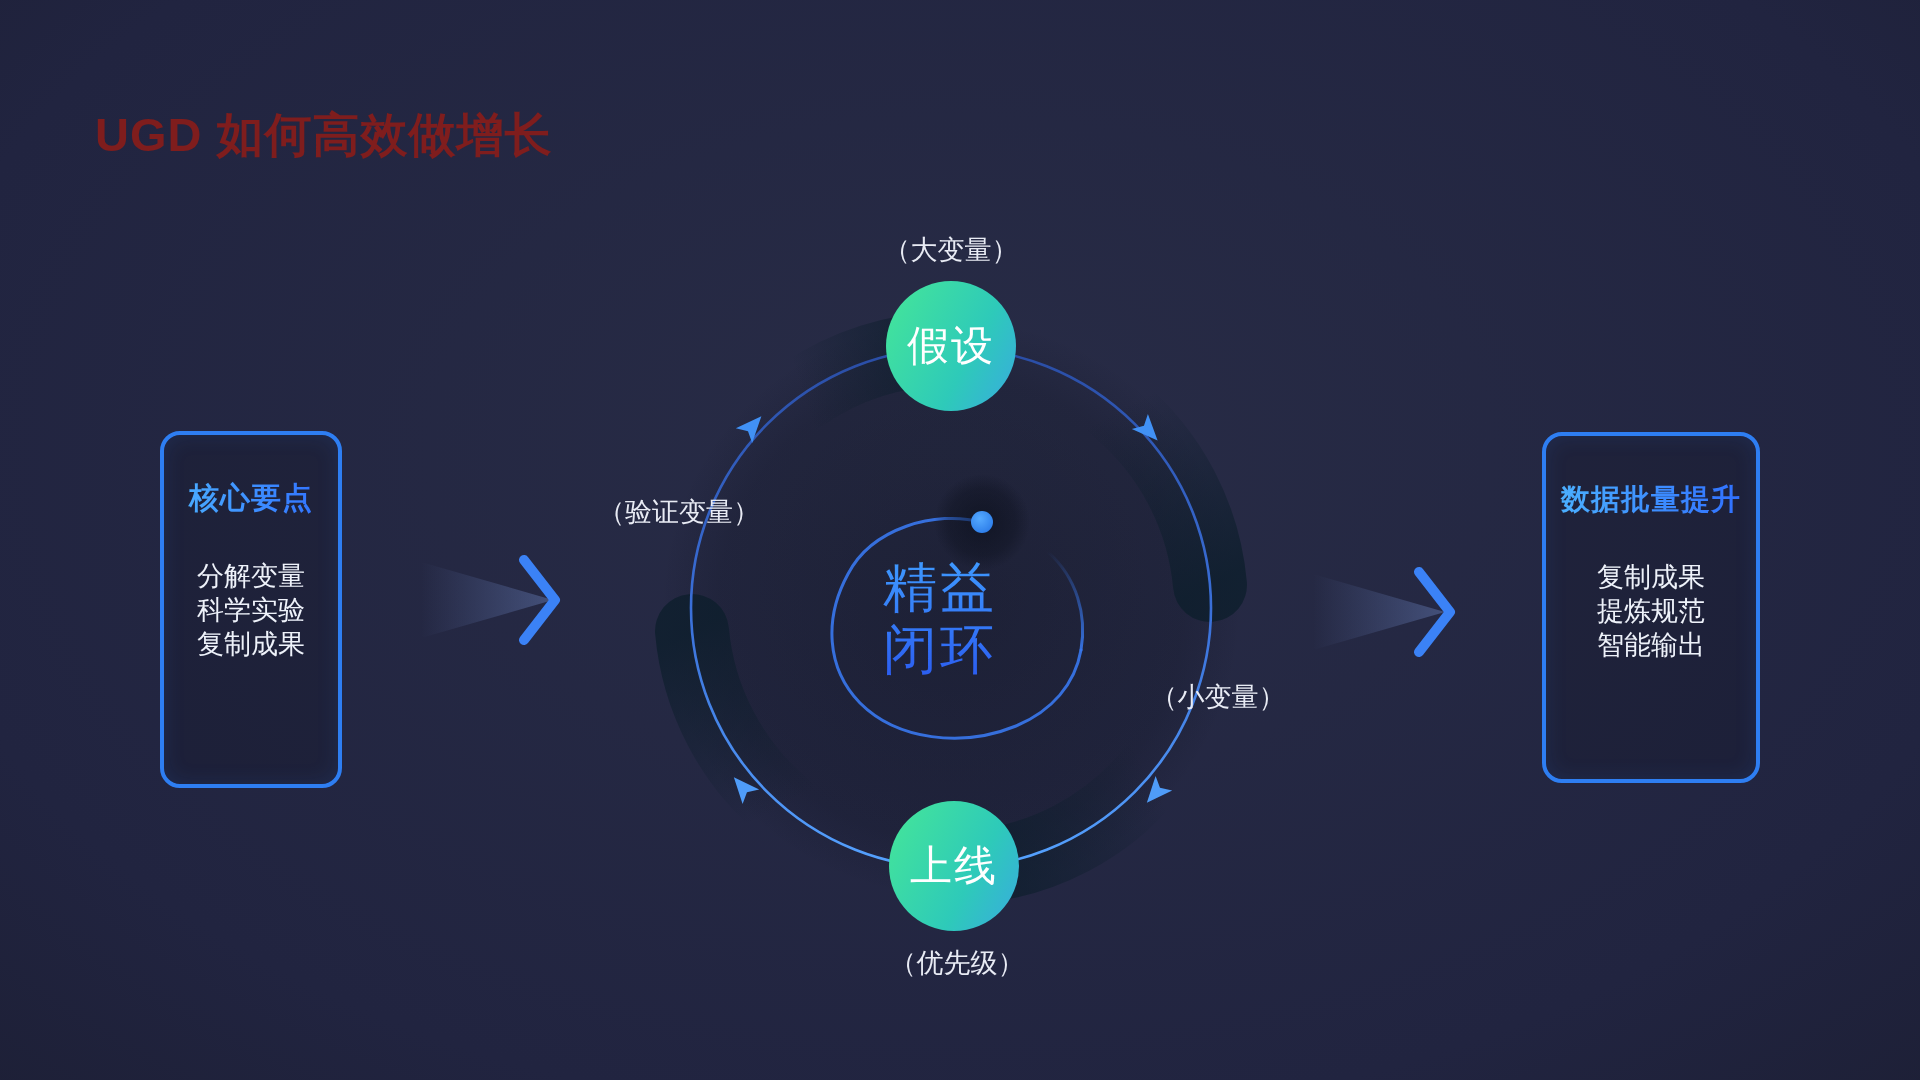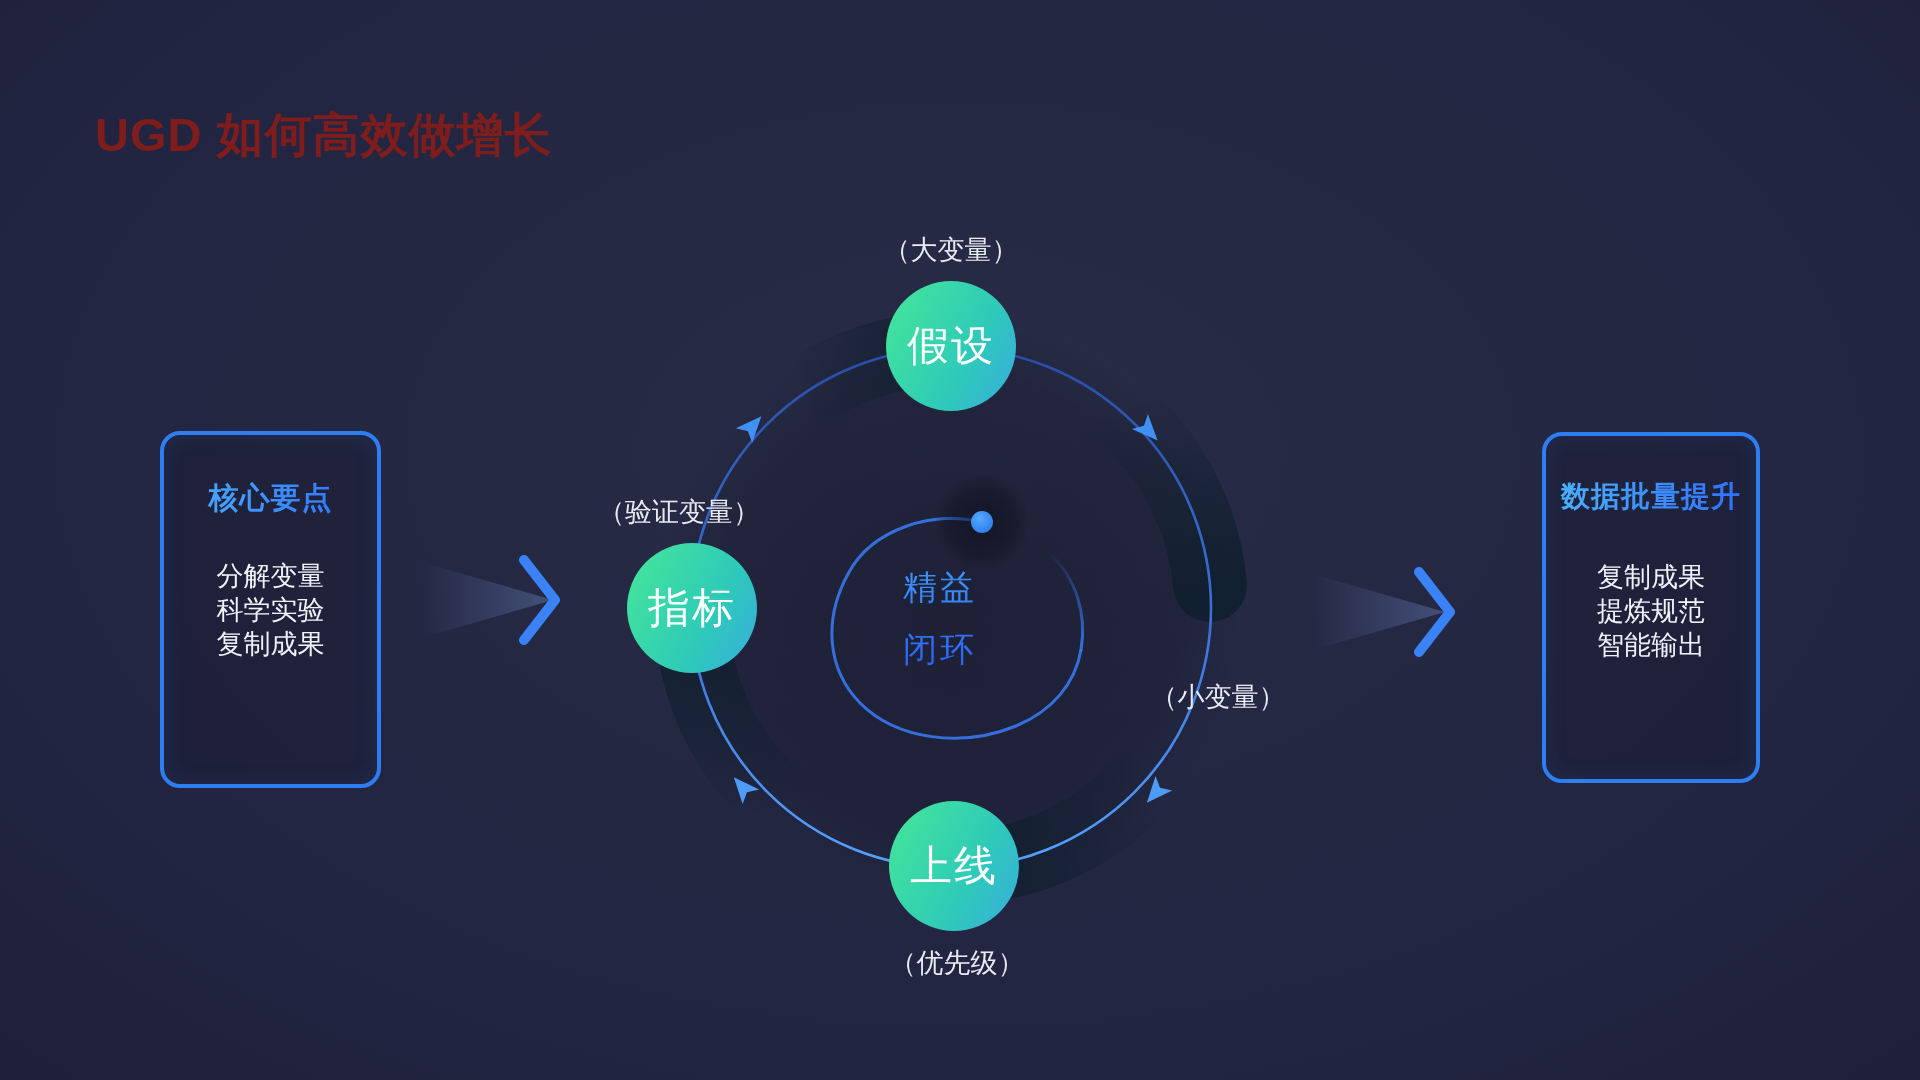--- a/index.html
+++ b/index.html
@@ -15,28 +15,28 @@
     font-size:47px;font-weight:600;color:#7f1d1d;letter-spacing:1px;
   }
   
   .panel{
     position:absolute;box-sizing:border-box;
     border:4px solid #2e7ef2;border-radius:20px;
     background:rgba(18,22,40,0.28);
     box-shadow:0 0 22px rgba(46,126,242,0.12) inset;
     text-align:center;
   }
-  .panel.left{left:160px;top:431px;width:221px;height:357px;}
+  .panel.left{left:160px;top:431px;width:182px;height:357px;}
   .panel.right{left:1542px;top:432px;width:218px;height:351px;}
   .panel-heading{
     margin-top:46px;font-size:30px;font-weight:700;line-height:34px;letter-spacing:1px;
     background:linear-gradient(90deg,#4db4ff,#2e6bff);
     -webkit-background-clip:text;background-clip:text;color:transparent;
   }
-  .panel.right .panel-heading{font-size:29px;font-family:Liberation Mono, monospace;}
+  .panel.right .panel-heading{font-size:29px;}
   .panel-item{font-size:27px;line-height:34px;color:#eef2fa;}
   .panel-item.first{margin-top:44px;}
   
   .wedge{
     position:absolute;width:132px;height:76px;
     clip-path:polygon(0 0,100% 50%,0 100%);
     background:linear-gradient(to right,rgba(96,126,205,0),rgba(128,158,228,0.34));
   }
   .wedge.left{left:421px;top:562px;}
   .wedge.right{left:1313px;top:574px;}
@@ -51,21 +51,21 @@
     display:flex;align-items:center;justify-content:center;
     color:#ffffff;font-size:42px;font-weight:500;letter-spacing:2px;
     z-index:3;
   }
   .note{
     position:absolute;transform:translateX(-50%);
     font-size:27px;color:#e8ebf4;white-space:nowrap;z-index:3;
   }
   .center-text{
     position:absolute;left:940px;top:556px;transform:translateX(-50%);
-    text-align:center;font-size:34px;font-weight:500;line-height:62px;letter-spacing:3px;
+    text-align:center;font-size:54px;font-weight:500;line-height:62px;letter-spacing:3px;
     background:linear-gradient(180deg,#3f9bff,#2b5cf0);
     -webkit-background-clip:text;background-clip:text;color:transparent;
     z-index:3;white-space:nowrap;
   }
   .annotation{
     position:absolute;left:1016px;top:438px;z-index:4;
     font-weight:700;font-size:33px;line-height:37px;letter-spacing:1px;
   }
   .annotation .grad-text{
     background:linear-gradient(90deg,#a44ef0,#ff3f9f);
@@ -172,23 +172,20 @@
     <circle cx="982" cy="522" r="48" fill="url(#dotHalo)"></circle>
     <circle cx="982" cy="522" r="11" fill="url(#dotGrad)"></circle>
   </svg>
 
   <div class="node" style="left:886px;top:281px;">
     <span>假设</span>
   </div>
   <div class="node" style="left:889px;top:801px;">
     <span>上线</span>
   </div>
-  <div class="node" style="left:627px;top:543px;">
-    <span>指标</span>
-  </div>
 
   <div class="note" style="left:951px;top:232px;">（大变量）</div>
   <div class="note" style="left:1218px;top:679px;">（小变量）</div>
   <div class="note" style="left:957px;top:945px;">（优先级）</div>
   <div class="note" style="left:679px;top:494px;">（验证变量）</div>
 
   <div class="center-text">
     <div>精益</div>
     <div>闭环</div>
   </div>

